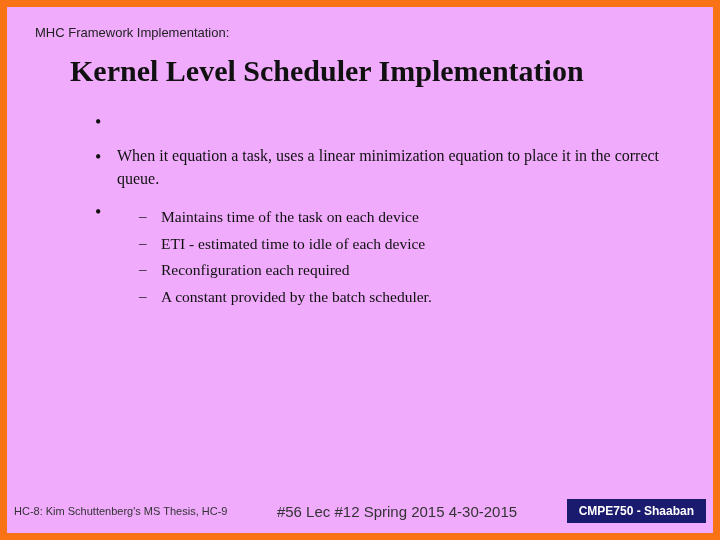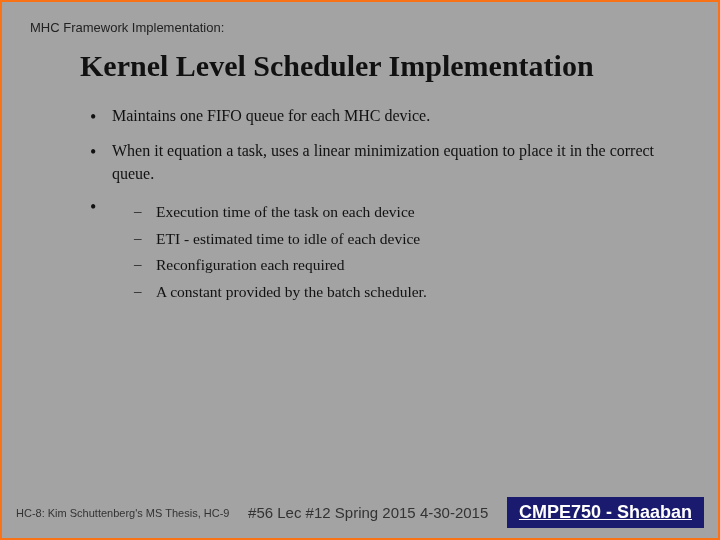--- a/index.html
+++ b/index.html
@@ -12,40 +12,40 @@
       width: 720px;
       height: 540px;
       background: #ffffff;
       font-family: 'Times New Roman', Times, serif;
       overflow: hidden;
     }
 
     .slide-container {
       width: 720px;
       height: 540px;
-      background: #a3a3a3;
-      border: 2px solid #f97316;
+      background: #f0abfc;
+      border: 7px solid #f97316;
       position: relative;
       padding: 18px 28px 14px 28px;
     }
 
     .top-label {
       font-size: 13px;
       font-family: Arial, sans-serif;
       color: #222;
       margin-bottom: 14px;
     }
 
     .slide-title {
       font-size: 30px;
       font-family: 'Times New Roman', Times, serif;
       font-weight: bold;
       color: #111;
       margin-bottom: 22px;
-      margin-left: 50px;
+      margin-left: 35px;
     }
 
     .content-area {
       margin-left: 60px;
       margin-right: 20px;
     }
 
     .bullet-list {
       list-style: none;
       padding: 0;
@@ -96,74 +96,72 @@
     }
 
     .footer {
       position: absolute;
       bottom: 10px;
       left: 0;
       right: 0;
       display: flex;
       align-items: center;
       justify-content: space-between;
-      padding: 0 14px;
+      padding: 0 7px;
     }
 
     .footer-left {
       font-size: 11px;
       font-family: Arial, sans-serif;
       color: #333;
     }
 
     .footer-center {
       font-size: 15px;
       font-family: Arial, sans-serif;
       color: #333;
     }
 
     .footer-right {
       background: #1a1a6e;
       color: #ffffff;
-      font-size: 18px;
+      font-size: 12px;
       font-family: Arial, sans-serif;
       font-weight: bold;
       padding: 5px 12px;
-      text-decoration: underline;
     }
   </style>
 </head>
 <body>
 
 <div class="slide-container">
 
   <div class="top-label">MHC Framework Implementation:</div>
 
   <div class="slide-title">Kernel Level Scheduler Implementation</div>
 
   <div class="content-area">
     <ul class="bullet-list">
 
       <li class="bullet-item">
         <span class="bullet-dot">•</span>
-        <span class="bullet-text">Maintains one FIFO queue for each MHC device.</span>
       </li>
 
       <li class="bullet-item">
         <span class="bullet-dot">•</span>
         <span class="bullet-text">When it equation a task, uses a linear minimization equation to place it in the correct queue.</span>
       </li>
 
       <li class="bullet-item">
         <span class="bullet-dot">•</span>
         <span class="bullet-text">
           <ul class="sub-list" id="sub-items">
           <li class="sub-item">
                 <span class="sub-dash">–</span>
-                <span class="sub-text">Execution time of the task on each device</span>
+                <span class="sub-text">Maintains time of the task on each device</span>
               </li>
               <li class="sub-item">
                 <span class="sub-dash">–</span>
                 <span class="sub-text">ETI - estimated time to idle of each device</span>
               </li>
               <li class="sub-item">
                 <span class="sub-dash">–</span>
                 <span class="sub-text">Reconfiguration each required</span>
               </li>
               <li class="sub-item">

